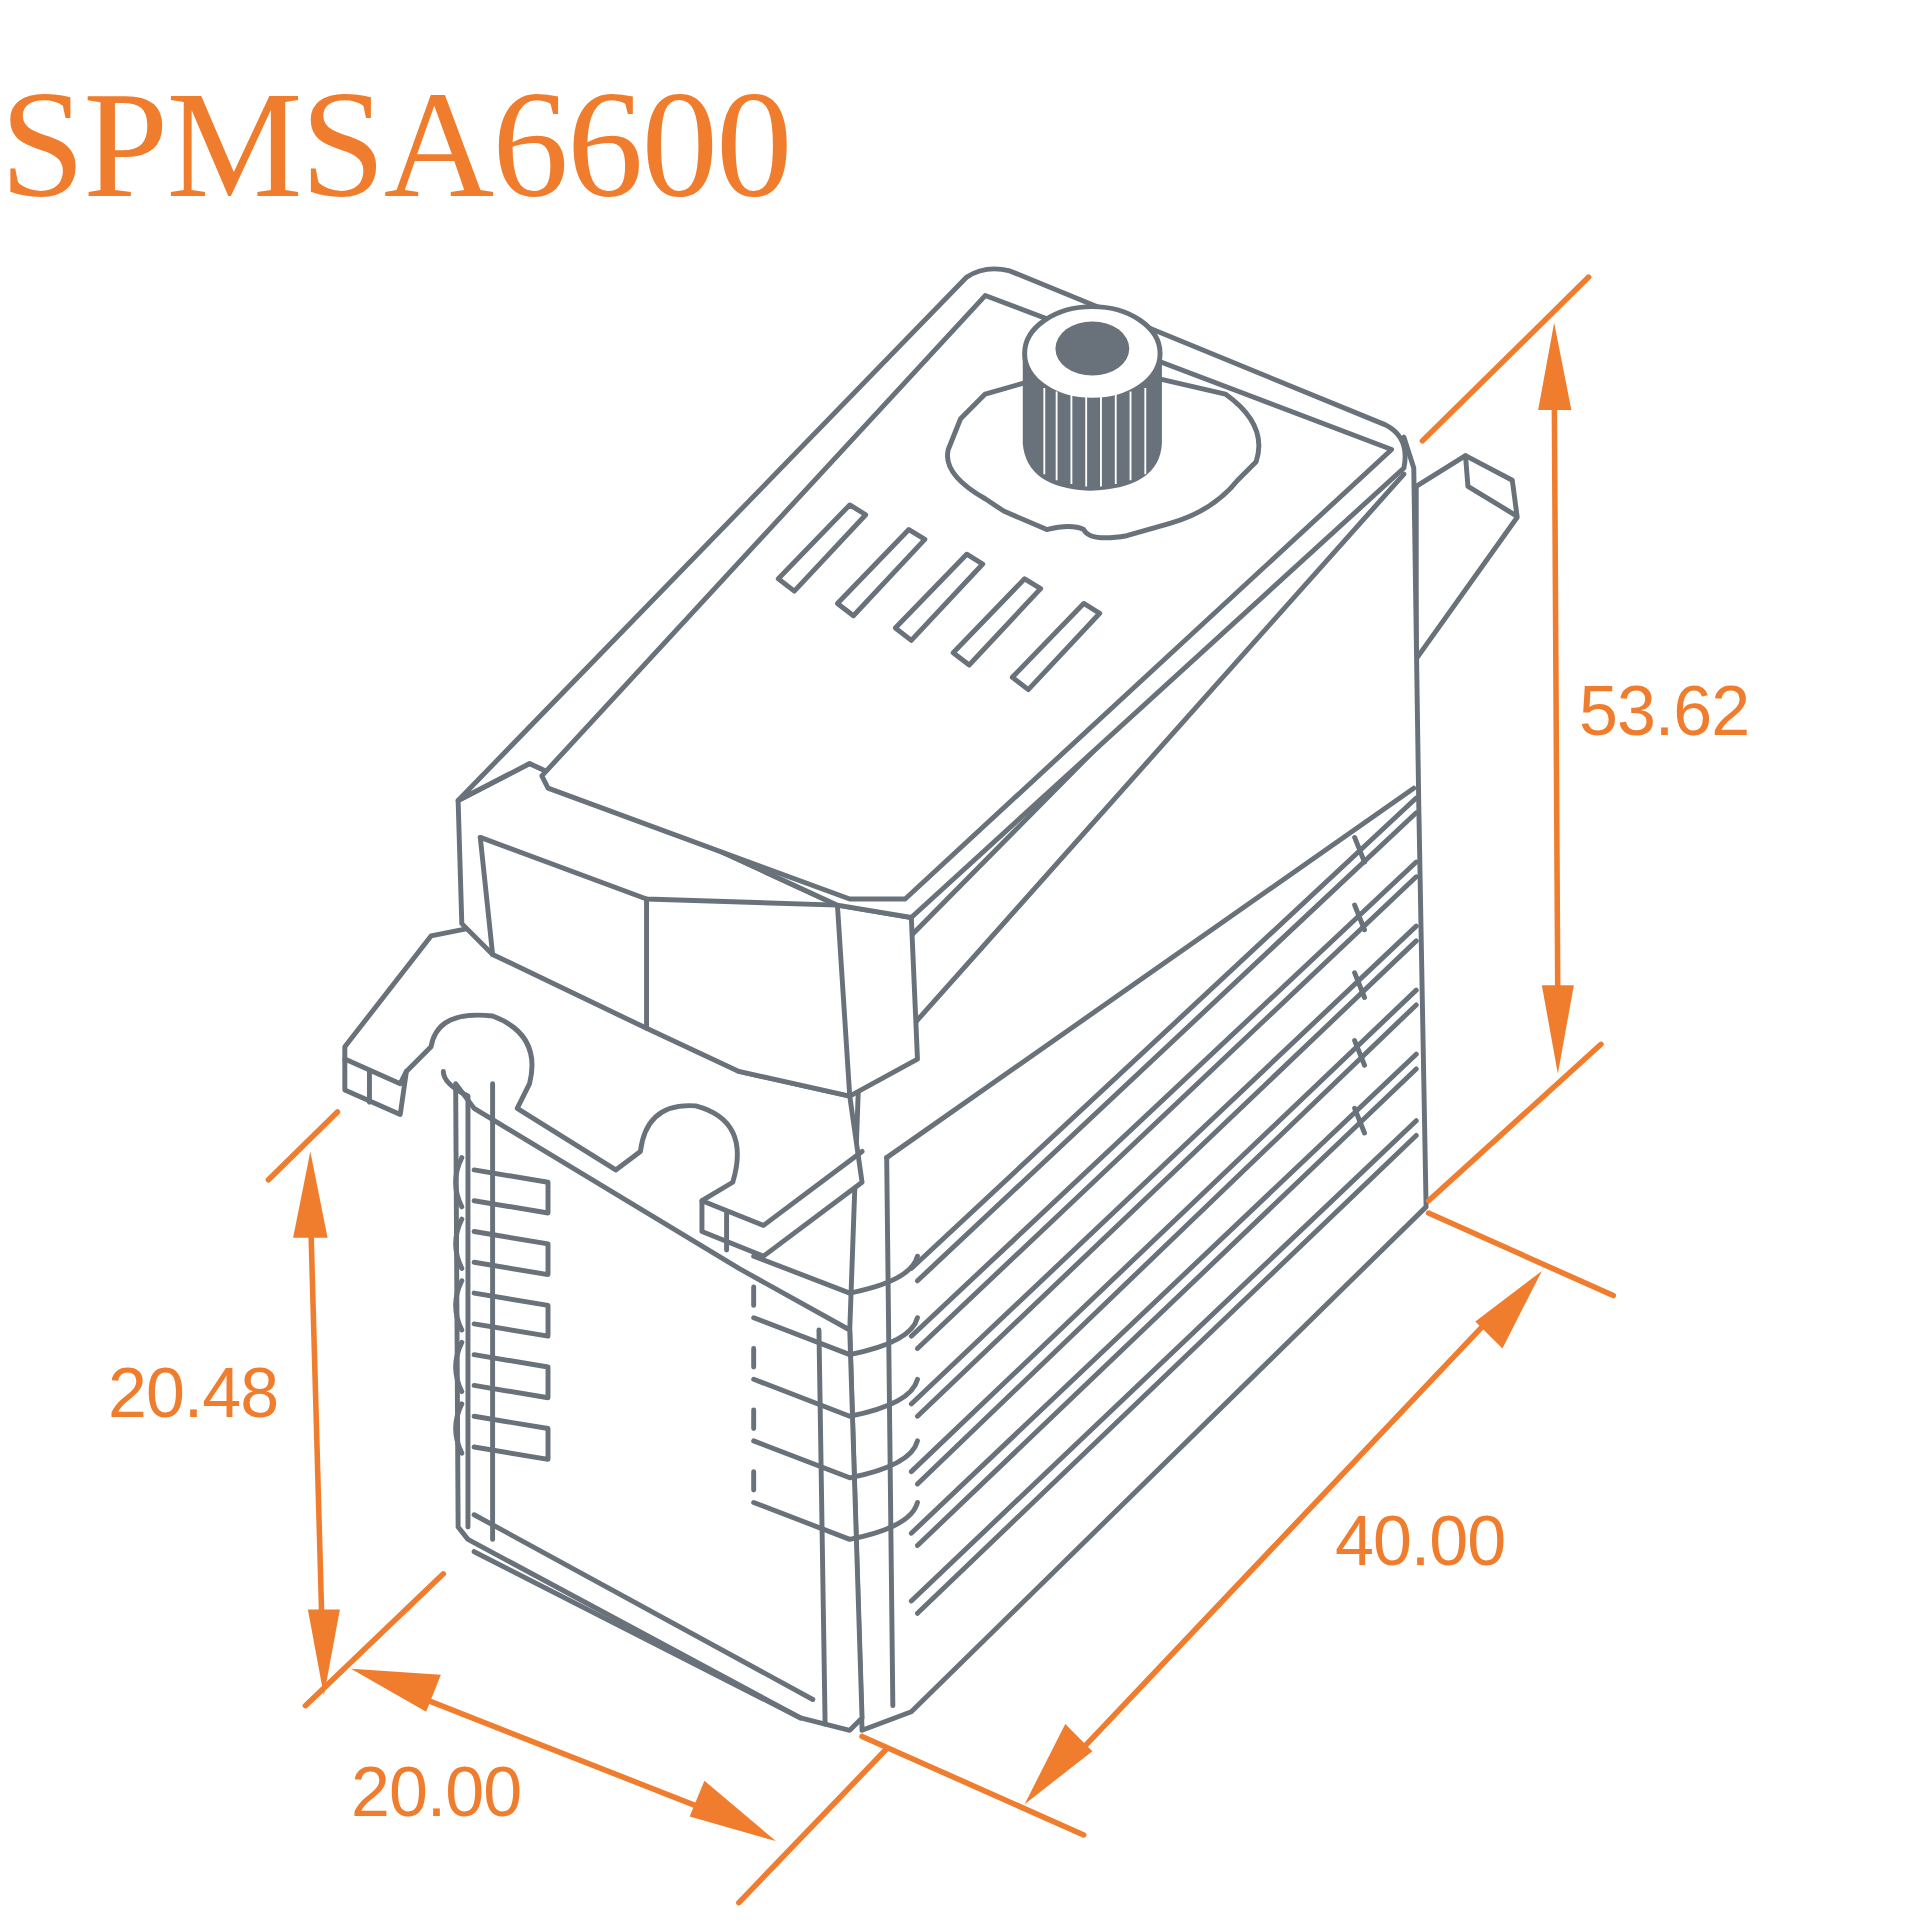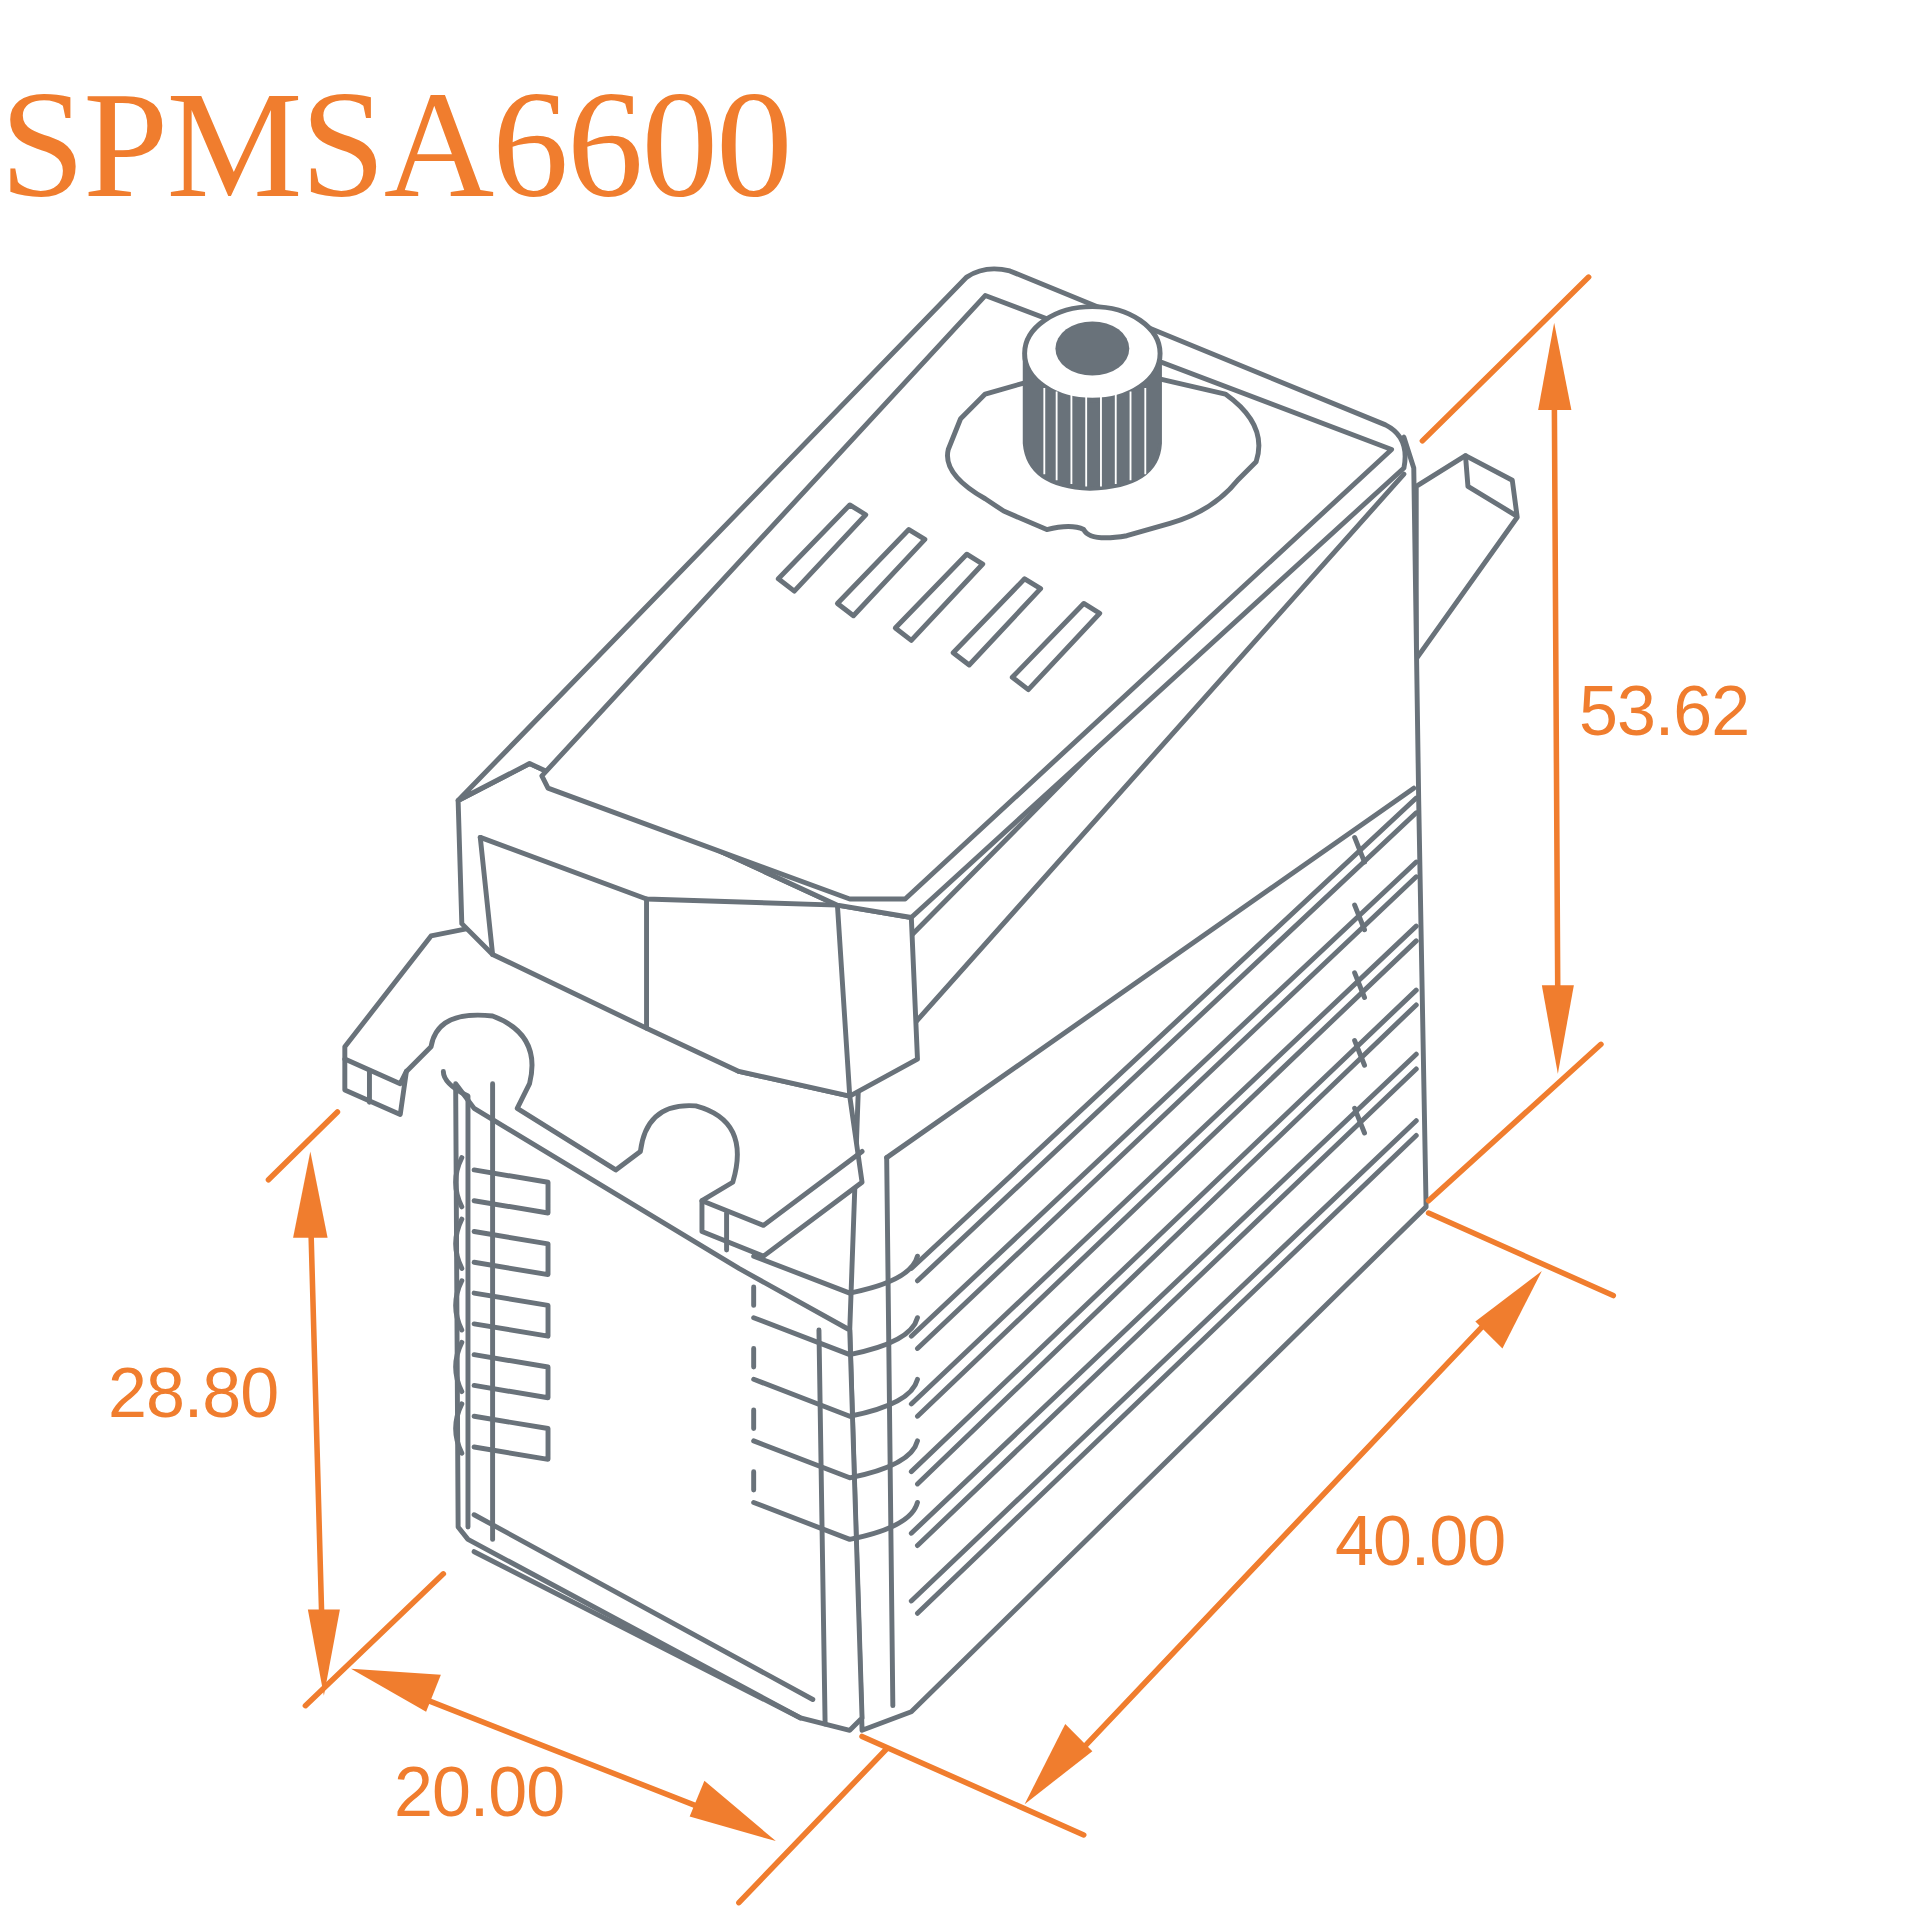--- a/index.html
+++ b/index.html
@@ -142,16 +142,16 @@
 
   <g>
     <path class="or" d="M720 1420 L600 1545"></path>
     <path class="or" d="M320 1370 L600 1480"></path>
     <path class="orf" d="M285 1355 L358 1360 L346 1390 Z"></path>
     <path class="orf" d="M630 1495 L560 1475 L572 1446 Z"></path>
   </g>
 </svg>
 
 <div class="dim-label" style="left:1579px; top:676px;">53.62</div>
-<div class="dim-label" style="left:108px; top:1358px;">28.80</div>
+<div class="dim-label" style="left:108px; top:1358px;">20.48</div>
 <div class="dim-label" style="left:1335px; top:1506px;">40.00</div>
-<div class="dim-label" style="left:351px; top:1757px;margin-left:43px;">20.00</div>
+<div class="dim-label" style="left:351px; top:1757px;">20.00</div>
 
 
 </body></html>

